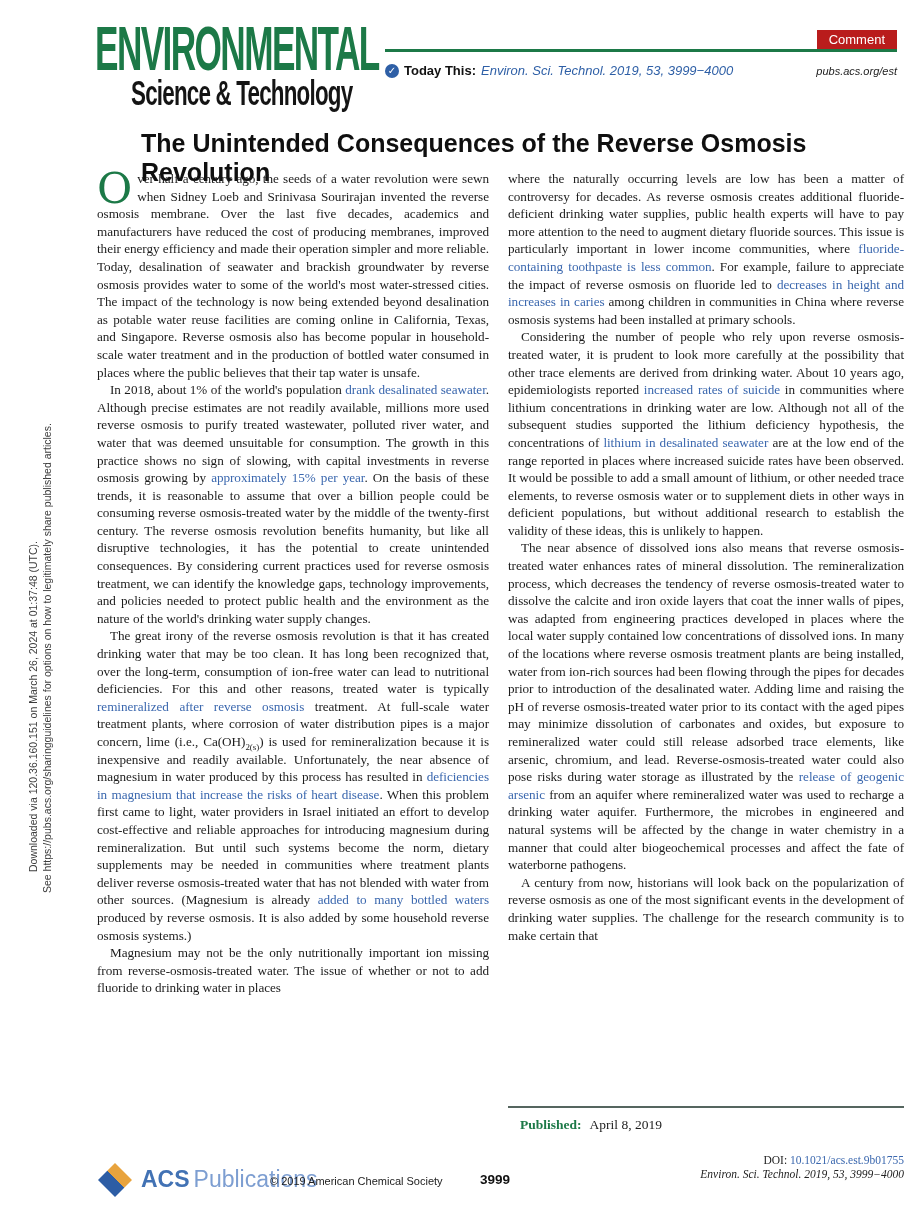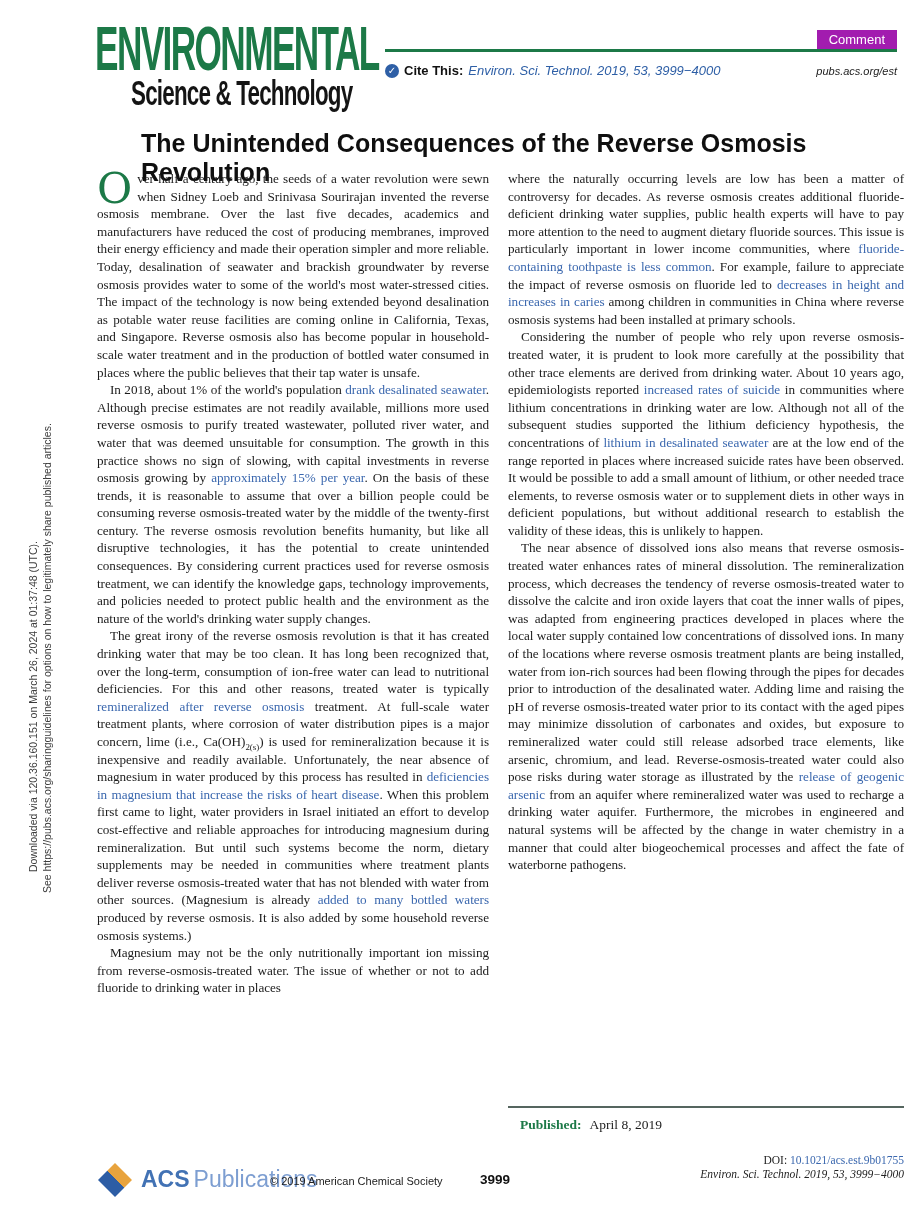--- a/index.html
+++ b/index.html
@@ -34,21 +34,21 @@
   }
   .logo-st {
     position: absolute; left: 131px; top: 74px;
     font-family: "Liberation Sans", sans-serif;
     font-weight: bold; font-size: 28px; color: #141414;
     letter-spacing: -1px;
     transform: scale(0.80, 1.25); transform-origin: 0 0;
   }
   .badge {
     position: absolute; right: 25px; top: 30px;
-    background: #a21caf; color: #fff;
+    background: #b91c1c; color: #fff;
     font-family: "Liberation Sans", sans-serif;
     font-size: 13px; line-height: 20px; height: 20px;
     padding: 0 12px; text-align: center;
   }
   .head-rule {
     position: absolute; left: 385px; top: 49px;
     width: 512px; height: 3px; background: #1c7947;
   }
   .cite-row {
     position: absolute; left: 385px; top: 63px; width: 512px;
@@ -136,39 +136,40 @@
   <div class="vtext v1">Downloaded via 120.36.160.151 on March 26, 2024 at 01:37:48 (UTC).</div>
   <div class="vtext v2">See https://pubs.acs.org/sharingguidelines for options on how to legitimately share published articles.</div>
 
   <div class="logo-env">ENVIRONMENTAL</div>
   <div class="logo-st">Science &amp; Technology</div>
   <div class="badge">Comment</div>
   <div class="head-rule"></div>
   <div class="cite-row">
     <span class="cite-left">
       <span class="cite-icon">✓</span>
-      <span class="cite-label">Cite This:</span>
+      <span class="cite-label">Today This:</span>
       <span class="cite-ref">Environ. Sci. Technol. 2019, 53, 3999−4000</span>
     </span>
     <span class="site-url">pubs.acs.org/est</span>
   </div>
 
   <h1 class="title">The Unintended Consequences of the Reverse Osmosis Revolution</h1>
 
   <div class="col col-left">
     <p class="para"><span class="dropcap">O</span><span><span>ver half a century ago, the seeds of a water revolution were sewn when Sidney Loeb and Srinivasa Sourirajan invented the reverse osmosis membrane. Over the last five decades, academics and manufacturers have reduced the cost of producing membranes, improved their energy efficiency and made their operation simpler and more reliable. Today, desalination of seawater and brackish groundwater by reverse osmosis provides water to some of the world's most water-stressed cities. The impact of the technology is now being extended beyond desalination as potable water reuse facilities are coming online in California, Texas, and Singapore. Reverse osmosis also has become popular in household-scale water treatment and in the production of bottled water consumed in places where the public believes that their tap water is unsafe.</span></span></p>
     <p class="para indent"><span>In 2018, about 1% of the world's population </span><span class="link">drank desalinated seawater</span><span>. Although precise estimates are not readily available, millions more used reverse osmosis to purify treated wastewater, polluted river water, and water that was deemed unsuitable for consumption. The growth in this practice shows no sign of slowing, with capital investments in reverse osmosis growing by </span><span class="link">approximately 15% per year</span><span>. On the basis of these trends, it is reasonable to assume that over a billion people could be consuming reverse osmosis-treated water by the middle of the twenty-first century. The reverse osmosis revolution benefits humanity, but like all disruptive technologies, it has the potential to create unintended consequences. By considering current practices used for reverse osmosis treatment, we can identify the knowledge gaps, technology improvements, and policies needed to protect public health and the environment as the nature of the world's drinking water supply changes.</span></p>
     <p class="para indent"><span>The great irony of the reverse osmosis revolution is that it has created drinking water that may be too clean. It has long been recognized that, over the long-term, consumption of ion-free water can lead to nutritional deficiencies. For this and other reasons, treated water is typically </span><span class="link">remineralized after reverse osmosis</span><span> treatment. At full-scale water treatment plants, where corrosion of water distribution pipes is a major concern, lime (i.e., Ca(OH)</span><sub>2(s)</sub><span>) is used for remineralization because it is inexpensive and readily available. Unfortunately, the near absence of magnesium in water produced by this process has resulted in </span><span class="link">deficiencies in magnesium that increase the risks of heart disease</span><span>. When this problem first came to light, water providers in Israel initiated an effort to develop cost-effective and reliable approaches for introducing magnesium during remineralization. But until such systems become the norm, dietary supplements may be needed in communities where treatment plants deliver reverse osmosis-treated water that has not blended with water from other sources. (Magnesium is already </span><span class="link">added to many bottled waters</span><span> produced by reverse osmosis. It is also added by some household reverse osmosis systems.)</span></p>
     <p class="para indent"><span>Magnesium may not be the only nutritionally important ion missing from reverse-osmosis-treated water. The issue of whether or not to add fluoride to drinking water in places</span></p>
   </div>
 
   <div class="col col-right">
     <p class="para"><span>where the naturally occurring levels are low has been a matter of controversy for decades. As reverse osmosis creates additional fluoride-deficient drinking water supplies, public health experts will have to pay more attention to the need to augment dietary fluoride sources. This issue is particularly important in lower income communities, where </span><span class="link">fluoride-containing toothpaste is less common</span><span>. For example, failure to appreciate the impact of reverse osmosis on fluoride led to </span><span class="link">decreases in height and increases in caries</span><span> among children in communities in China where reverse osmosis systems had been installed at primary schools.</span></p>
     <p class="para indent"><span>Considering the number of people who rely upon reverse osmosis-treated water, it is prudent to look more carefully at the possibility that other trace elements are derived from drinking water. About 10 years ago, epidemiologists reported </span><span class="link">increased rates of suicide</span><span> in communities where lithium concentrations in drinking water are low. Although not all of the subsequent studies supported the lithium deficiency hypothesis, the concentrations of </span><span class="link">lithium in desalinated seawater</span><span> are at the low end of the range reported in places where increased suicide rates have been observed. It would be possible to add a small amount of lithium, or other needed trace elements, to reverse osmosis water or to supplement diets in other ways in deficient populations, but without additional research to establish the validity of these ideas, this is unlikely to happen.</span></p>
     <p class="para indent"><span>The near absence of dissolved ions also means that reverse osmosis-treated water enhances rates of mineral dissolution. The remineralization process, which decreases the tendency of reverse osmosis-treated water to dissolve the calcite and iron oxide layers that coat the inner walls of pipes, was adapted from engineering practices developed in places where the local water supply contained low concentrations of dissolved ions. In many of the locations where reverse osmosis treatment plants are being installed, water from ion-rich sources had been flowing through the pipes for decades prior to introduction of the desalinated water. Adding lime and raising the pH of reverse osmosis-treated water prior to its contact with the aged pipes may minimize dissolution of carbonates and oxides, but exposure to remineralized water could still release adsorbed trace elements, like arsenic, chromium, and lead. Reverse-osmosis-treated water could also pose risks during water storage as illustrated by the </span><span class="link">release of geogenic arsenic</span><span> from an aquifer where remineralized water was used to recharge a drinking water aquifer. Furthermore, the microbes in engineered and natural systems will be affected by the change in water chemistry in a manner that could alter biogeochemical processes and affect the fate of waterborne pathogens.</span></p>
+    <p class="para indent"><span>A century from now, historians will look back on the popularization of reverse osmosis as one of the most significant events in the development of drinking water supplies. The challenge for the research community is to make certain that</span></p>
   </div>
 
   <div class="pub-rule"></div>
   <div class="published">
     <span class="pub-label">Published:</span><span>April 8, 2019</span>
   </div>
 
   <div class="acs-logo">
     <span class="diamond"></span>
     <span class="acs-bold">ACS</span>

